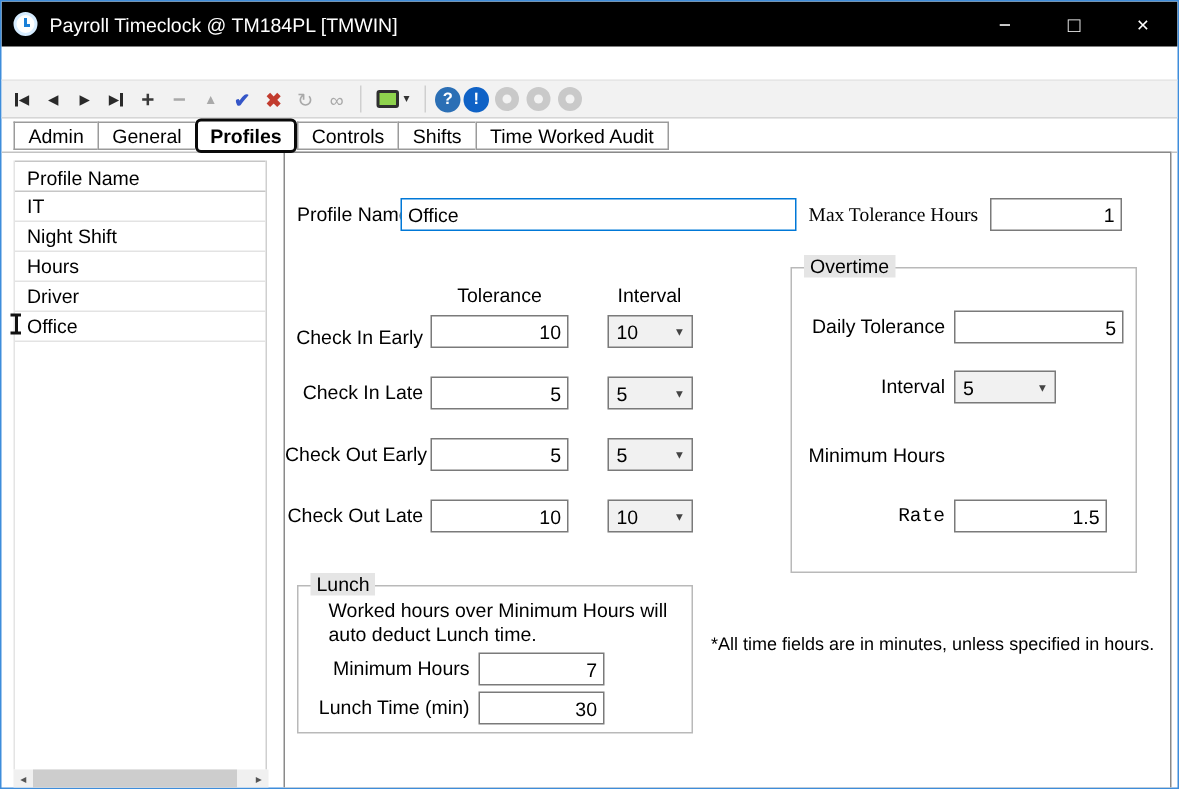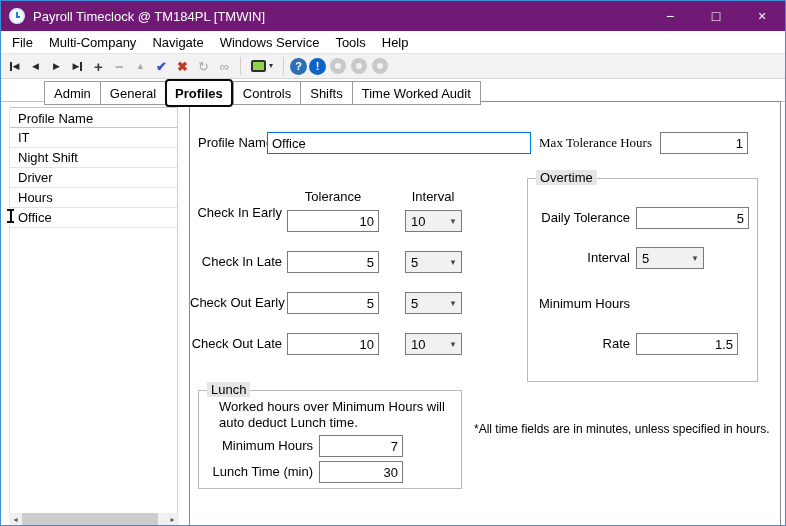--- a/index.html
+++ b/index.html
@@ -5,21 +5,21 @@
   * { box-sizing: border-box; }
   html,body { margin:0; padding:0; background:#ffffff; }
   .window {
     position:relative; width:786px; height:526px; overflow:hidden;
     background:#fff; border:1px solid #3e8ddb;
     font-family:"Liberation Sans", sans-serif; font-size:13px; color:#000;
   }
 
   
   .titlebar { position:absolute; top:0; left:0; right:0; height:30px;
-    background:#701a75; display:flex; align-items:center; color:#fff; }
+    background:#000000; display:flex; align-items:center; color:#fff; }
   .app-icon { width:16px; height:16px; margin:0 8px; border-radius:50%;
     background:#fff; border:2px solid #d6ecff; position:relative; flex:0 0 auto; }
   .app-icon::before { content:""; position:absolute; left:5px; top:2px; width:2px; height:5px; background:#1a80d8; }
   .app-icon::after { content:""; position:absolute; left:5px; top:6px; width:4px; height:2px; background:#1a80d8; }
   .title-text { font-size:13px; white-space:nowrap; }
   .win-controls { margin-left:auto; display:flex; height:100%; }
   .win-btn { width:46px; height:100%; display:flex; align-items:center;
     justify-content:center; font-size:14px; color:#fff; }
 
   
@@ -47,21 +47,21 @@
   .dd-arrow { font-size:8px; color:#333; line-height:1; }
   .round { width:17px; height:17px; border-radius:50%; color:#fff; font-size:11px;
     font-weight:bold; display:flex; align-items:center; justify-content:center; }
   .round.help { background:#2b6fb5; }
   .round.info { background:#0f62c6; }
   .gear { width:16px; height:16px; border-radius:50%; background:#c9c9c9; position:relative; }
   .gear::after { content:""; position:absolute; left:5px; top:5px; right:5px; bottom:5px;
     border-radius:50%; background:#f2f2f2; }
 
   
-  .tabs { position:absolute; top:80px; left:8px; height:24px; display:flex; z-index:3;margin-left:35px; }
+  .tabs { position:absolute; top:80px; left:8px; height:19px; display:flex; z-index:3; }
   .tab { padding:0 9px; border:1px solid #9b9b9b; border-right:none; background:#fff;
     display:flex; align-items:center; white-space:nowrap; }
   .tab:last-child { border-right:1px solid #9b9b9b; }
   .tab.selected { border:2px solid #0a0a0a; border-radius:4px; font-weight:bold;
     margin-top:-2px; margin-bottom:-2px; padding:0 8px; background:#fff; z-index:4; }
   .tabline { position:absolute; top:100px; left:0; right:0; height:1px; background:#c2c2c2; }
 
   
   .profile-list { position:absolute; left:8px; top:106px; width:169px; height:406px;
     border-left:1px solid #e4e4e4; border-right:1px solid #cfcfcf; background:#fff; }
@@ -105,28 +105,20 @@
   <div class="titlebar">
     <div class="app-icon"></div>
     <div class="title-text">Payroll Timeclock @ TM184PL [TMWIN]</div>
     <div class="win-controls">
       <div class="win-btn">−</div>
       <div class="win-btn">□</div>
       <div class="win-btn">×</div>
     </div>
   </div>
 
-  <div class="menubar">
-    <div class="menu-item">File</div>
-    <div class="menu-item">Multi-Company</div>
-    <div class="menu-item">Navigate</div>
-    <div class="menu-item">Windows Service</div>
-    <div class="menu-item">Tools</div>
-    <div class="menu-item">Help</div>
-  </div>
 
   <div class="toolbar">
     <div class="tbtn">
         <span class="vbar mr1"></span>
         <span class="arrow">◀</span>
       </div>
     <div class="tbtn">
         <span class="arrow">◀</span>
       </div>
     <div class="tbtn">
@@ -187,22 +179,22 @@
     <div class="tab selected">Profiles</div>
     <div class="tab">Controls</div>
     <div class="tab">Shifts</div>
     <div class="tab">Time Worked Audit</div>
   </div>
 
   <div class="profile-list">
     <div class="list-header">Profile Name</div>
     <div class="list-row">IT</div>
     <div class="list-row">Night Shift</div>
+    <div class="list-row">Hours</div>
     <div class="list-row">Driver</div>
-    <div class="list-row">Hours</div>
     <div class="list-row">Office</div>
   </div>
   <div class="ibeam">
       <span class="stem"></span>
     </div>
   <div class="hscroll">
     <div class="hs-arrow">◂</div>
     <div class="hs-thumb"></div>
     <div class="hs-space"></div>
     <div class="hs-arrow">▸</div>
@@ -212,21 +204,21 @@
 
     <div class="lbl" style="left:8px; top:30px;">Profile Name</div>
     <input class="tin focus" style="left: 77px; top: 30px; width: 264px;" value="Office">
 
     <div class="lbl r" style="left:332px; top:30px; width:130px;font-family:Liberation Serif, serif;">Max Tolerance Hours</div>
     <input class="tin num" style="left: 470px; top: 30px; width: 88px;" value="1">
 
     <div class="lbl c" style="left:97px; top:84px; width:92px;">Tolerance</div>
     <div class="lbl c" style="left:210px; top:84px; width:66px;">Interval</div>
 
-    <div class="lbl r" style="left:0px; top:100px; width:92px;">Check In Early</div>
+    <div class="lbl r" style="left:0px; top:112px; width:92px;">Check In Early</div>
     <input class="tin num" style="left: 97px; top: 108px; width: 92px;" value="10">
     <div class="combo" style="left:215px; top:108px; width:57px;">
       <span class="combo-val">10</span>
       <span class="combo-arrow">▾</span>
     </div>
 
     <div class="lbl r" style="left:0px; top:149px; width:92px;">Check In Late</div>
     <input class="tin num" style="left: 97px; top: 149px; width: 92px;" value="5">
     <div class="combo" style="left:215px; top:149px; width:57px;">
       <span class="combo-val">5</span>
@@ -250,21 +242,21 @@
     <div class="group" style="left:337px; top:76px; width:231px; height:204px;">
       <span class="legend">Overtime</span>
       <div class="lbl r" style="left:0px; top:28px; width:102px;">Daily Tolerance</div>
       <input class="tin num" style="left: 108px; top: 28px; width: 113px;" value="5">
       <div class="lbl r" style="left:0px; top:68px; width:102px;">Interval</div>
       <div class="combo" style="left:108px; top:68px; width:68px;">
         <span class="combo-val">5</span>
         <span class="combo-arrow">▾</span>
       </div>
       <div class="lbl r" style="left:0px; top:114px; width:102px;">Minimum Hours</div>
-      <div class="lbl r" style="left:0px; top:154px; width:102px;">Rate</div>
+      <div class="lbl r" style="left:0px; top:154px; width:102px;font-family:Liberation Mono, monospace;">Rate</div>
       <input class="tin num" style="left: 108px; top: 154px; width: 102px;" value="1.5">
     </div>
 
     <div class="group" style="left:8px; top:288px; width:264px; height:99px;">
       <span class="legend">Lunch</span>
       <div class="lunch-desc">Worked hours over Minimum Hours will auto deduct Lunch time.</div>
       <div class="lbl r" style="left:0px; top:44px; width:114px;">Minimum Hours</div>
       <input class="tin num" style="left: 120px; top: 44px; width: 84px;" value="7">
       <div class="lbl r" style="left:0px; top:70px; width:114px;">Lunch Time (min)</div>
       <input class="tin num" style="left: 120px; top: 70px; width: 84px;" value="30">

